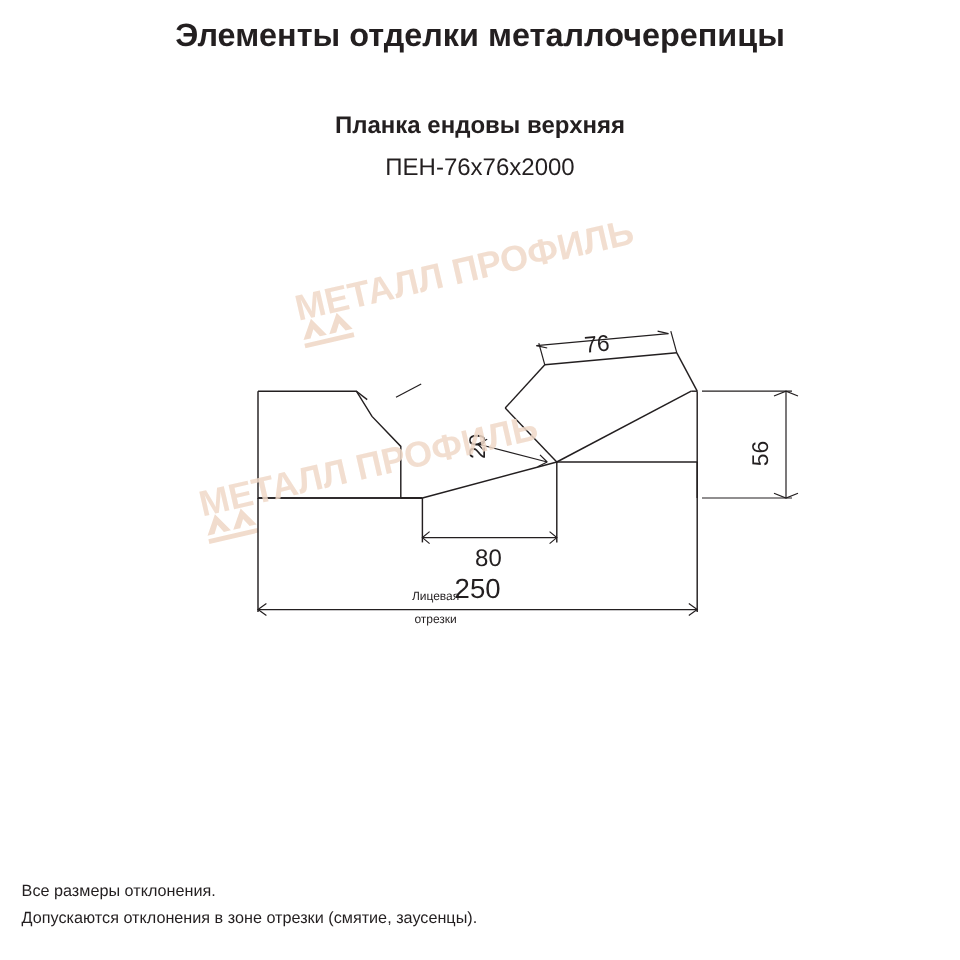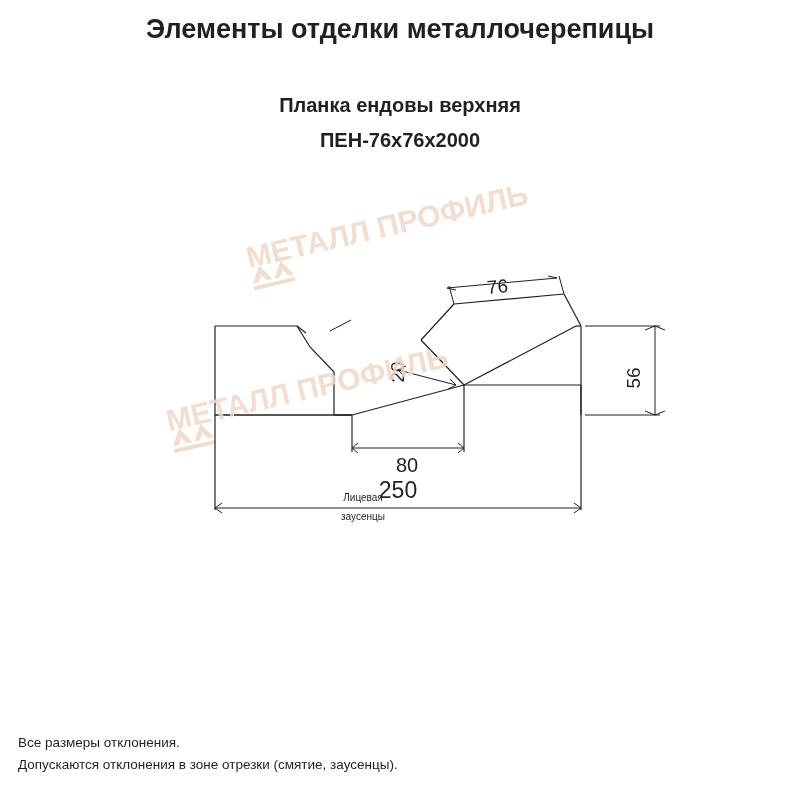--- a/index.html
+++ b/index.html
@@ -37,21 +37,21 @@
   .sub-title {
     font-size: 20px;
     font-weight: bold;
     color: #231f20;
     margin: 0;
     line-height: 26px;
     padding-top: 46px;
   }
   .part-code {
     font-size: 20px;
-    font-weight: bold;
+    font-weight: normal;
     color: #231f20;
     margin: 0;
     line-height: 26px;
     padding-top: 9px;
   }
   .drawing-wrap {
     position: absolute;
     top: 200px;
     left: 0;
     width: 800px;
@@ -202,21 +202,21 @@
       </g>
       <text x="398" y="298" font-family="Liberation Sans, sans-serif" font-size="23" fill="#231f20" text-anchor="middle">250</text>
 
       <g stroke="#231f20" stroke-width="1" fill="none">
         <path d="M351 120 L330 131"></path>
       </g>
     </svg>
 
     <div class="label-face">
       <div>Лицевая</div>
-      <div>заусенцы</div>
+      <div>отрезки</div>
     </div>
   </div>
 
   <div class="wm wm1">МЕТАЛЛ ПРОФИЛЬ</div>
   <div class="wm wm2">МЕТАЛЛ ПРОФИЛЬ</div>
 
   <div class="footnotes">
     <div>Все размеры отклонения.</div>
     <div>Допускаются отклонения в зоне отрезки (смятие, заусенцы).</div>
   </div>

